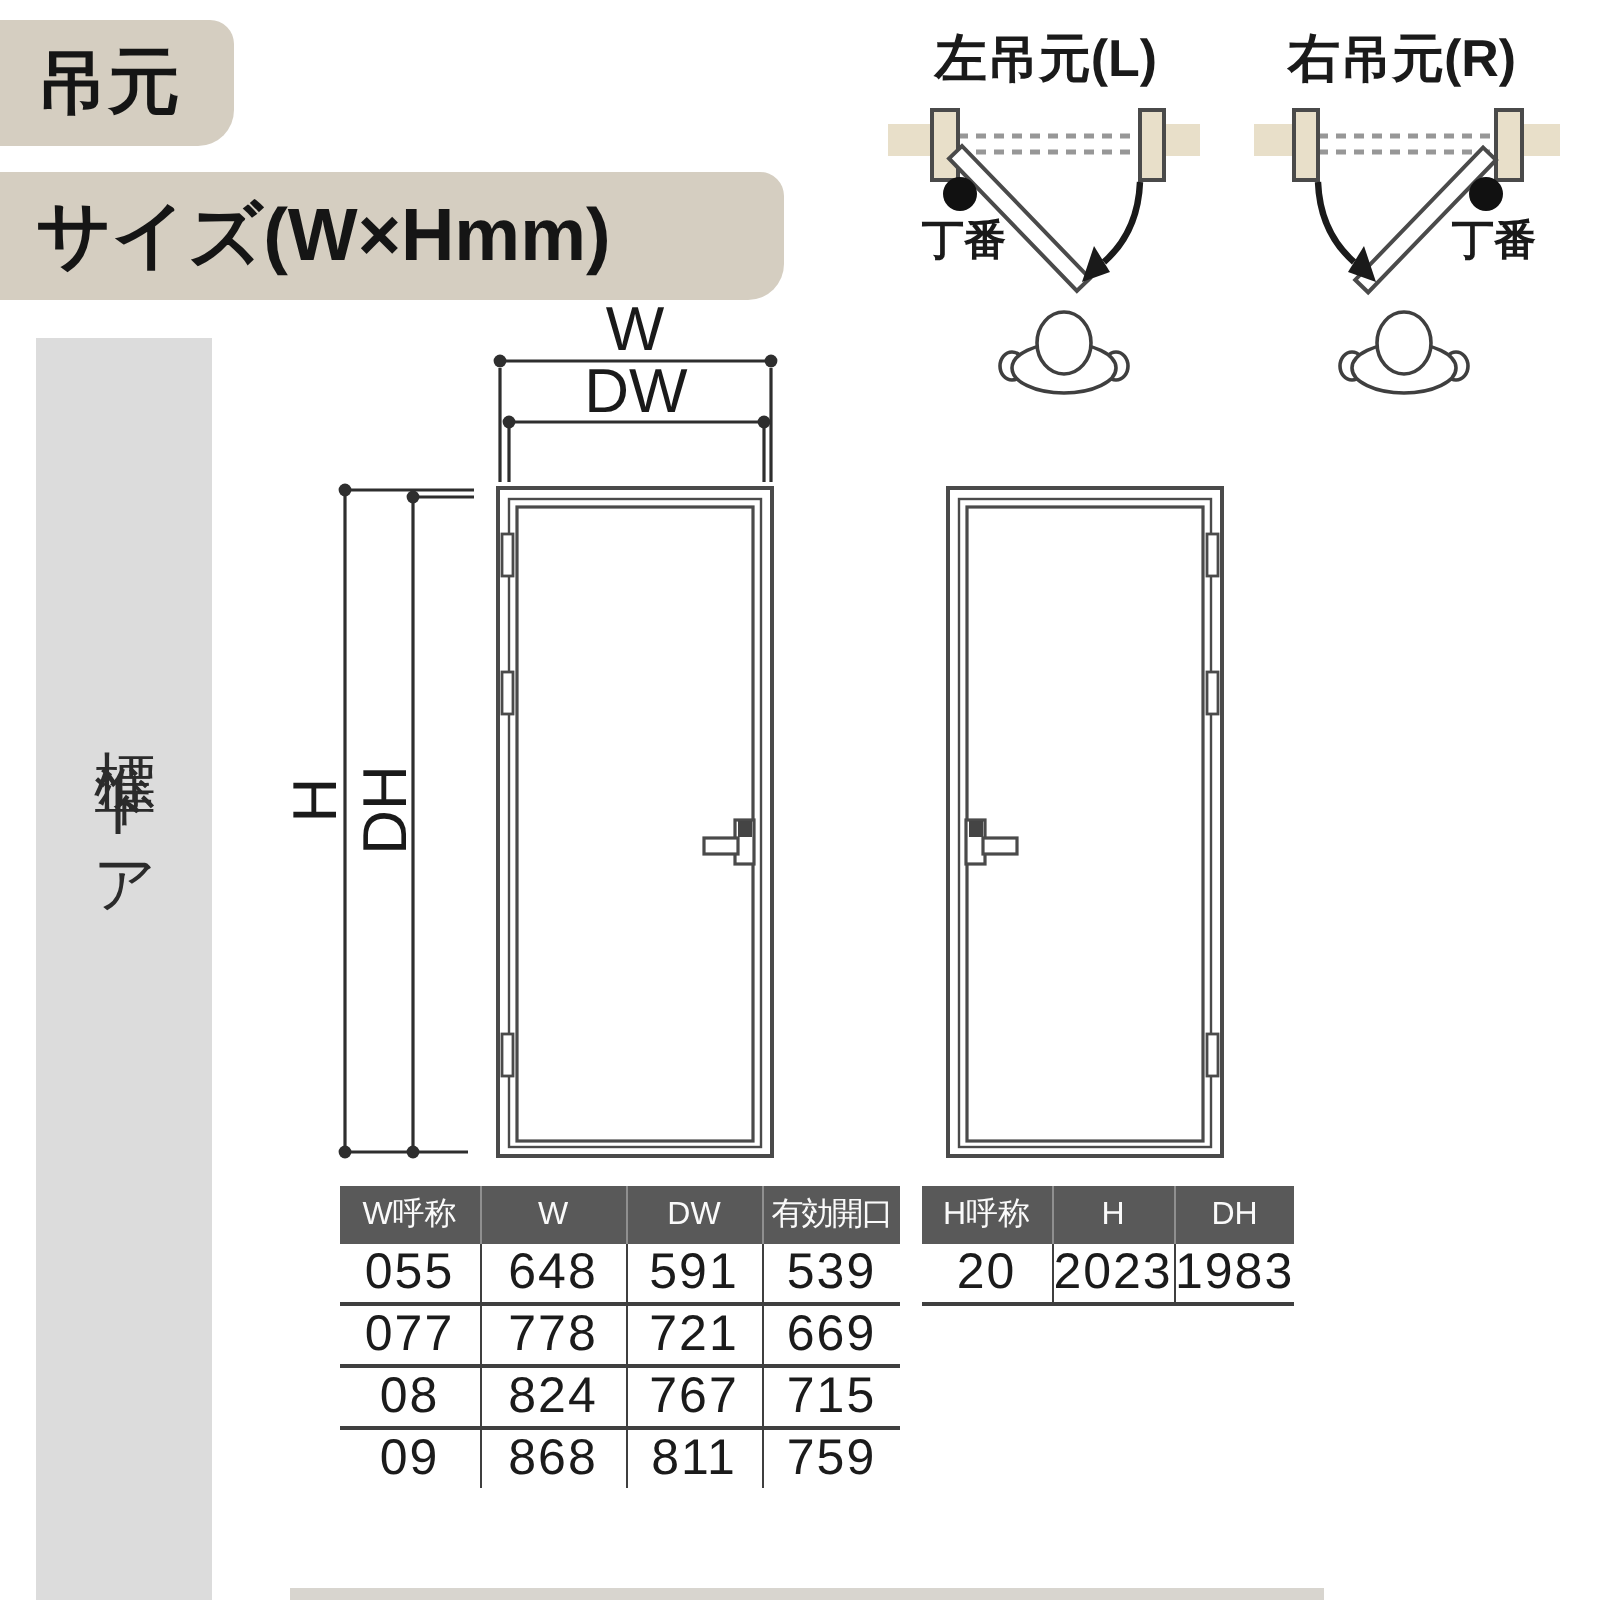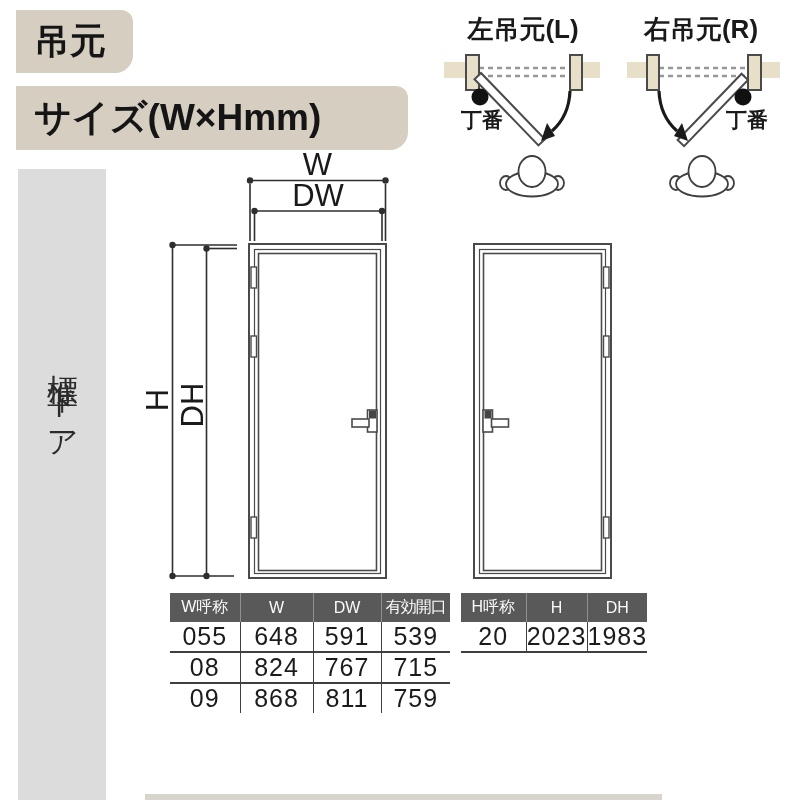--- a/index.html
+++ b/index.html
@@ -1,20 +1,20 @@
 <!DOCTYPE html>
 <html><head>
 <meta charset="utf-8">
 <style>
   html,body { margin:0; padding:0; }
   body { width:800px; height:800px; position:relative; background:#ffffff; overflow:hidden;
          font-family:"Liberation Sans", sans-serif; color:#1a1a1a; }
 
   
-  .badge { position:absolute; left:16px; background:#d5cec1; border-radius:0 12px 18px 0;
+  .badge { position:absolute; left:0; background:#d5cec1; border-radius:0 12px 18px 0;
            color:#151515; font-weight:700; display:flex; align-items:center;
            padding-left:18px; box-sizing:border-box; white-space:nowrap; }
   #badge-hinge { top:10px; height:63px; width:117px; font-size:36px; }
   #badge-size  { top:86px; height:64px; width:392px; font-size:37px; }
 
   
   #sidebar { position:absolute; left:18px; top:169px; width:88px; height:631px;
              background:#dcdcdc; display:flex; justify-content:center; }
   #sidebar .vtext { writing-mode:vertical-rl; text-orientation:upright;
                     margin-top:181px; font-size:31px; letter-spacing:8px;
@@ -178,20 +178,26 @@
         </tr>
       </thead>
     <tbody>
         <tr>
           <td>055</td>
           <td>648</td>
           <td>591</td>
           <td>539</td>
         </tr>
         <tr>
+          <td>077</td>
+          <td>778</td>
+          <td>721</td>
+          <td>669</td>
+        </tr>
+        <tr>
           <td>08</td>
           <td>824</td>
           <td>767</td>
           <td>715</td>
         </tr>
         <tr>
           <td>09</td>
           <td>868</td>
           <td>811</td>
           <td>759</td>

